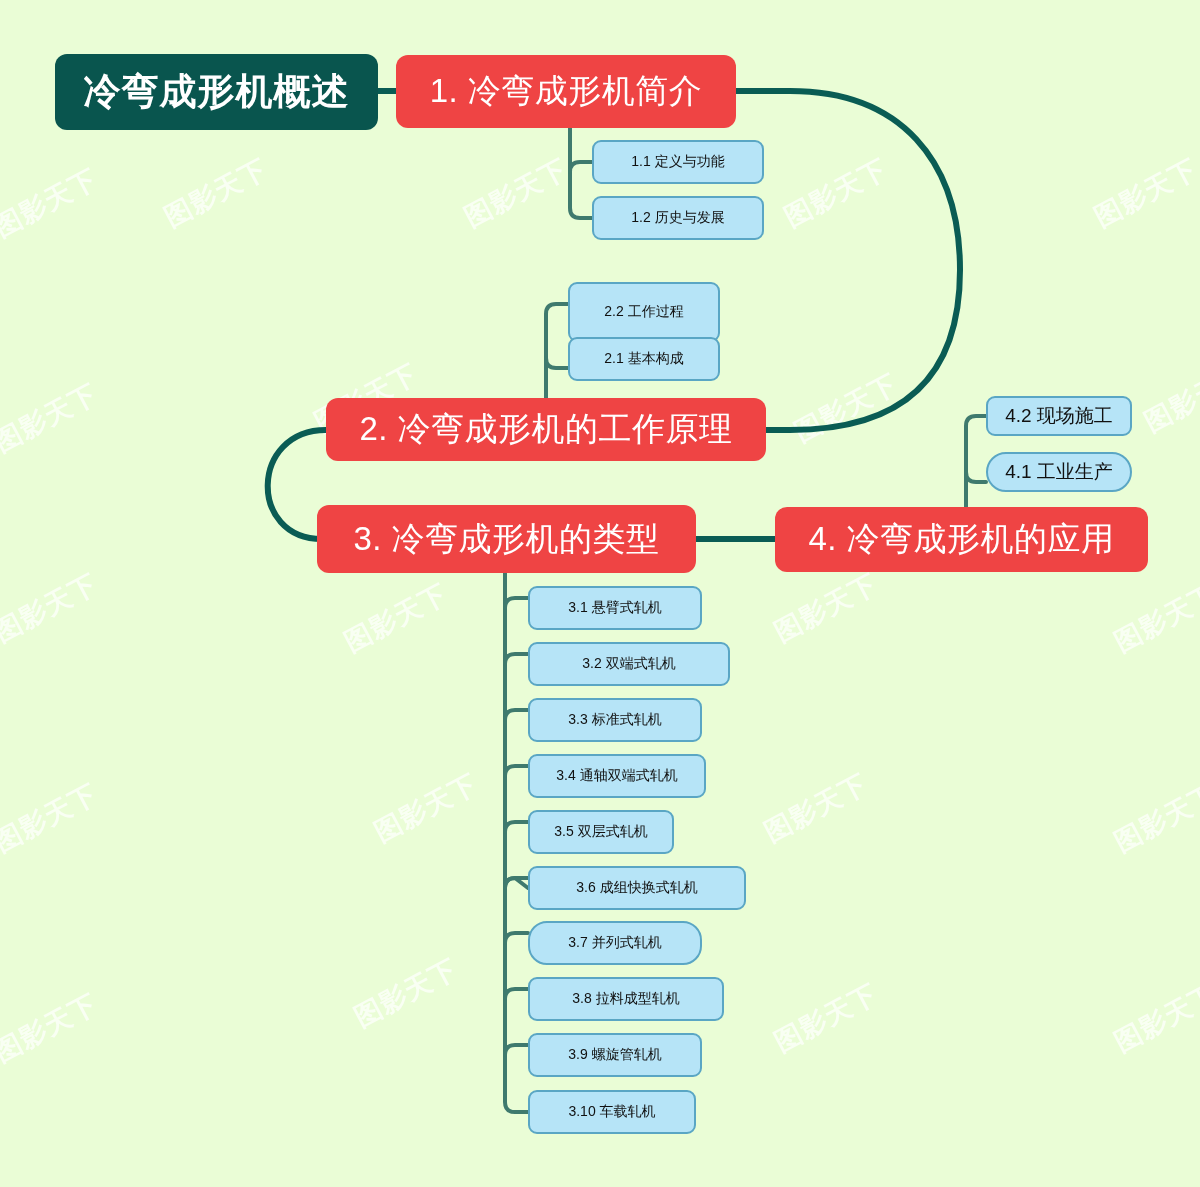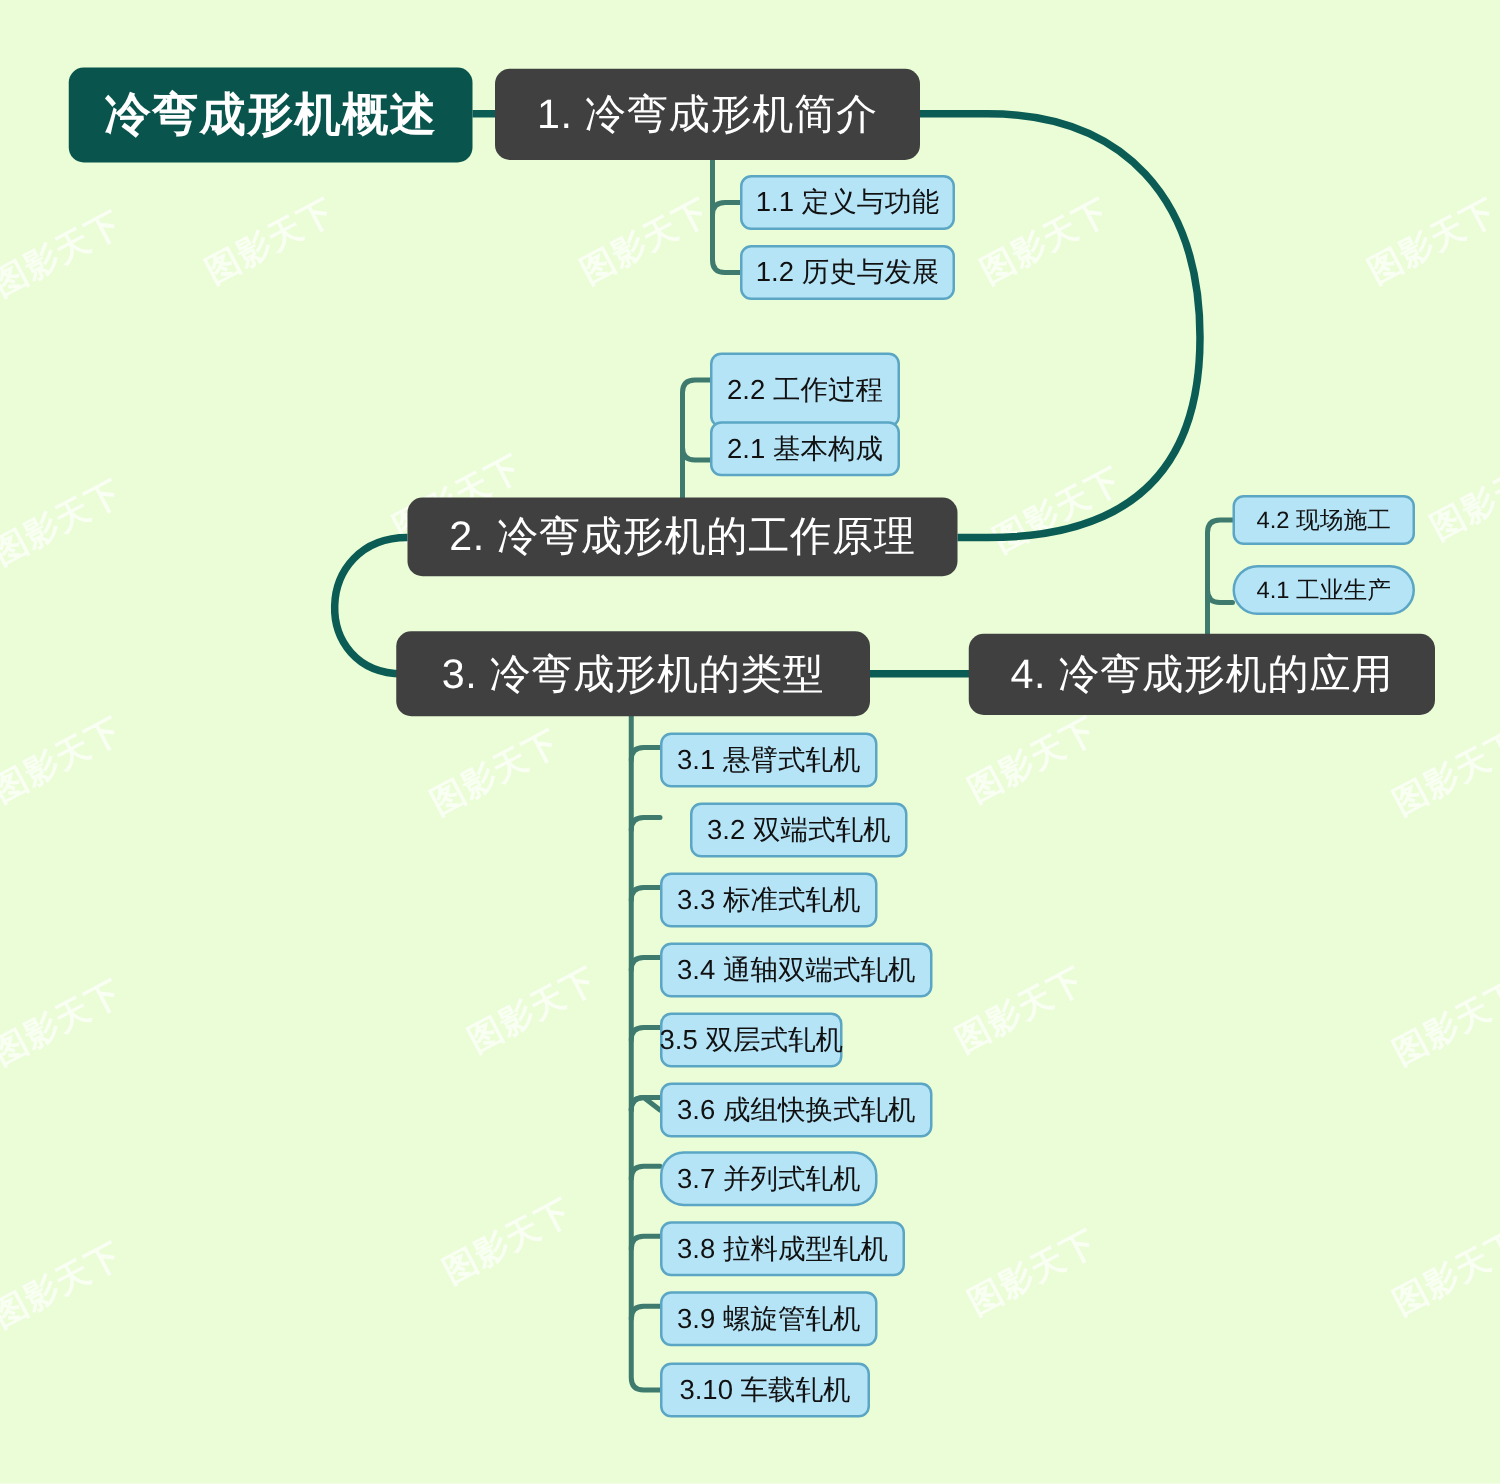--- a/index.html
+++ b/index.html
@@ -54,32 +54,32 @@
   }
   .node-root {
     background: #09554e;
     color: #ffffff;
     border-radius: 12px;
     font-size: 37px;
     font-weight: bold;
     letter-spacing: 1px;
   }
   .node-main {
-    background: #404040;
+    background: #ef4444;
     color: #ffffff;
     border-radius: 12px;
     font-size: 33px;
     letter-spacing: 0.5px;
   }
   .node-sub {
     background: #b6e4f7;
     color: #111111;
     border: 2px solid #5aa6c4;
     border-radius: 9px;
-    font-size: 22px;
+    font-size: 14px;
   }
   .node-sub.small {
     font-size: 19px;
   }
 </style>
 </head>
 <body>
 
 <div id="canvas">
 
@@ -168,27 +168,27 @@
     <span>2.1 基本构成</span>
   </div>
 
   <div class="node node-main" style="left:317px; top:505px; width:379px; height:68px;">
     <span>3. 冷弯成形机的类型</span>
   </div>
 
   <div class="node node-sub" style="left:528px; top:586px; width:174px; height:44px;">
     <span>3.1 悬臂式轧机</span>
   </div>
-  <div class="node node-sub" style="left:528px; top:642px; width:174px; height:44px;margin-left:24px;">
+  <div class="node node-sub" style="left:528px; top:642px; width:202px; height:44px;">
     <span>3.2 双端式轧机</span>
   </div>
   <div class="node node-sub" style="left:528px; top:698px; width:174px; height:44px;">
     <span>3.3 标准式轧机</span>
   </div>
-  <div class="node node-sub" style="left:528px; top:754px; width:218px; height:44px;">
+  <div class="node node-sub" style="left:528px; top:754px; width:178px; height:44px;">
     <span>3.4 通轴双端式轧机</span>
   </div>
   <div class="node node-sub" style="left:528px; top:810px; width:146px; height:44px;">
     <span>3.5 双层式轧机</span>
   </div>
   <div class="node node-sub" style="left:528px; top:866px; width:218px; height:44px;">
     <span>3.6 成组快换式轧机</span>
   </div>
   <div class="node node-sub" style="left:528px; top:921px; width:174px; height:44px;border-radius:19px;">
     <span>3.7 并列式轧机</span>

